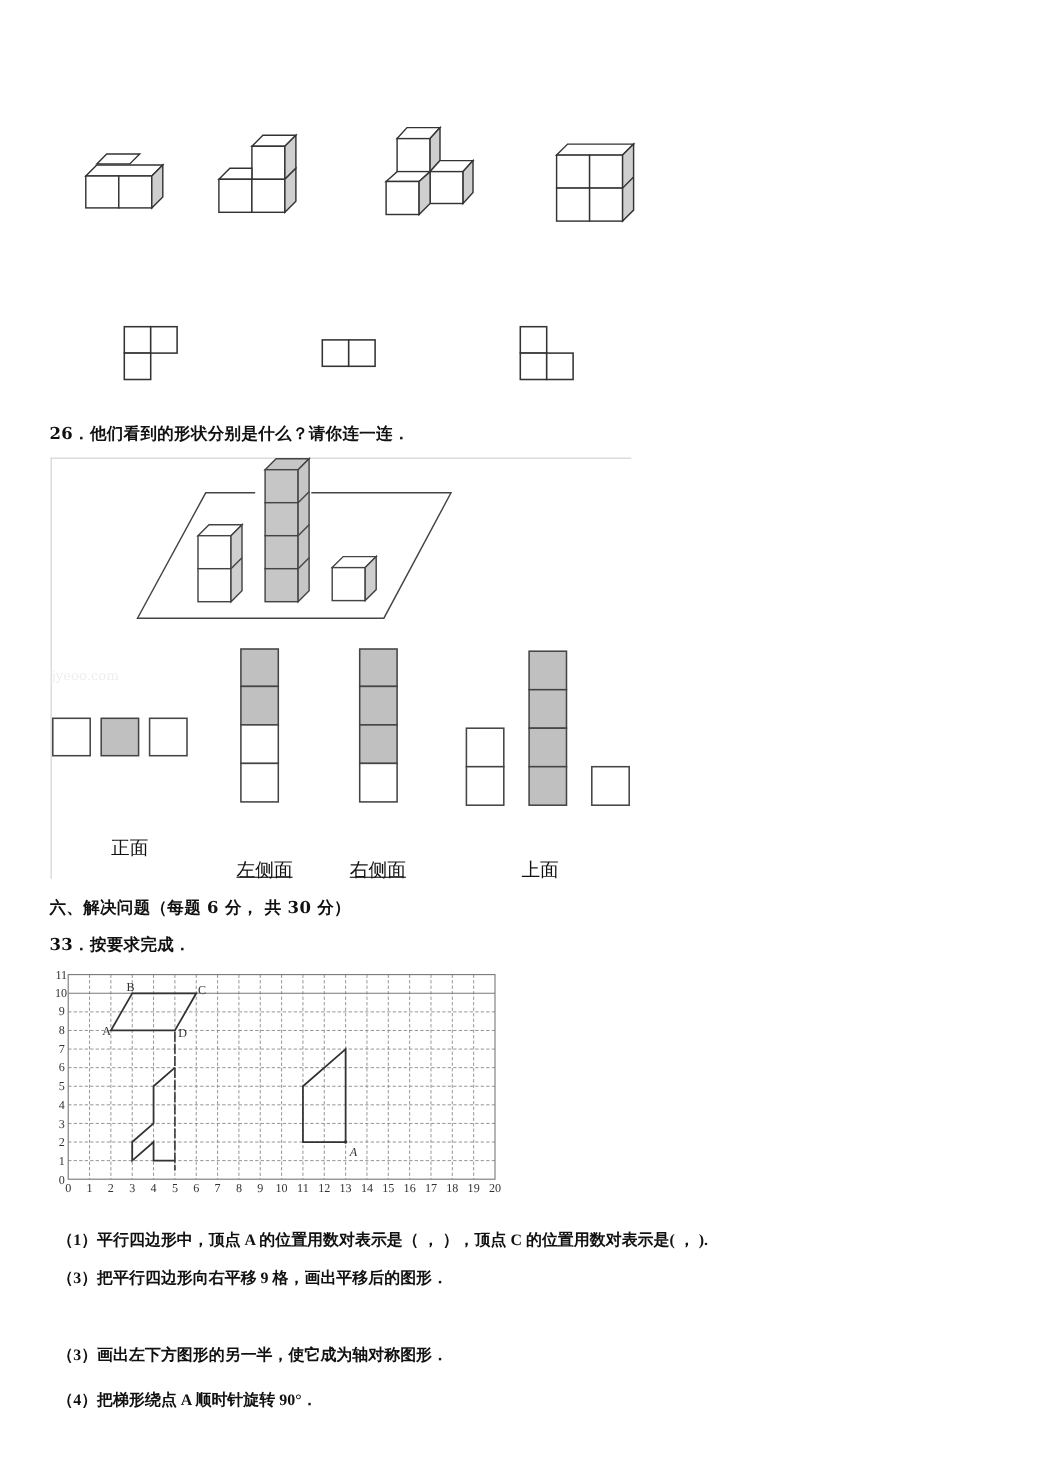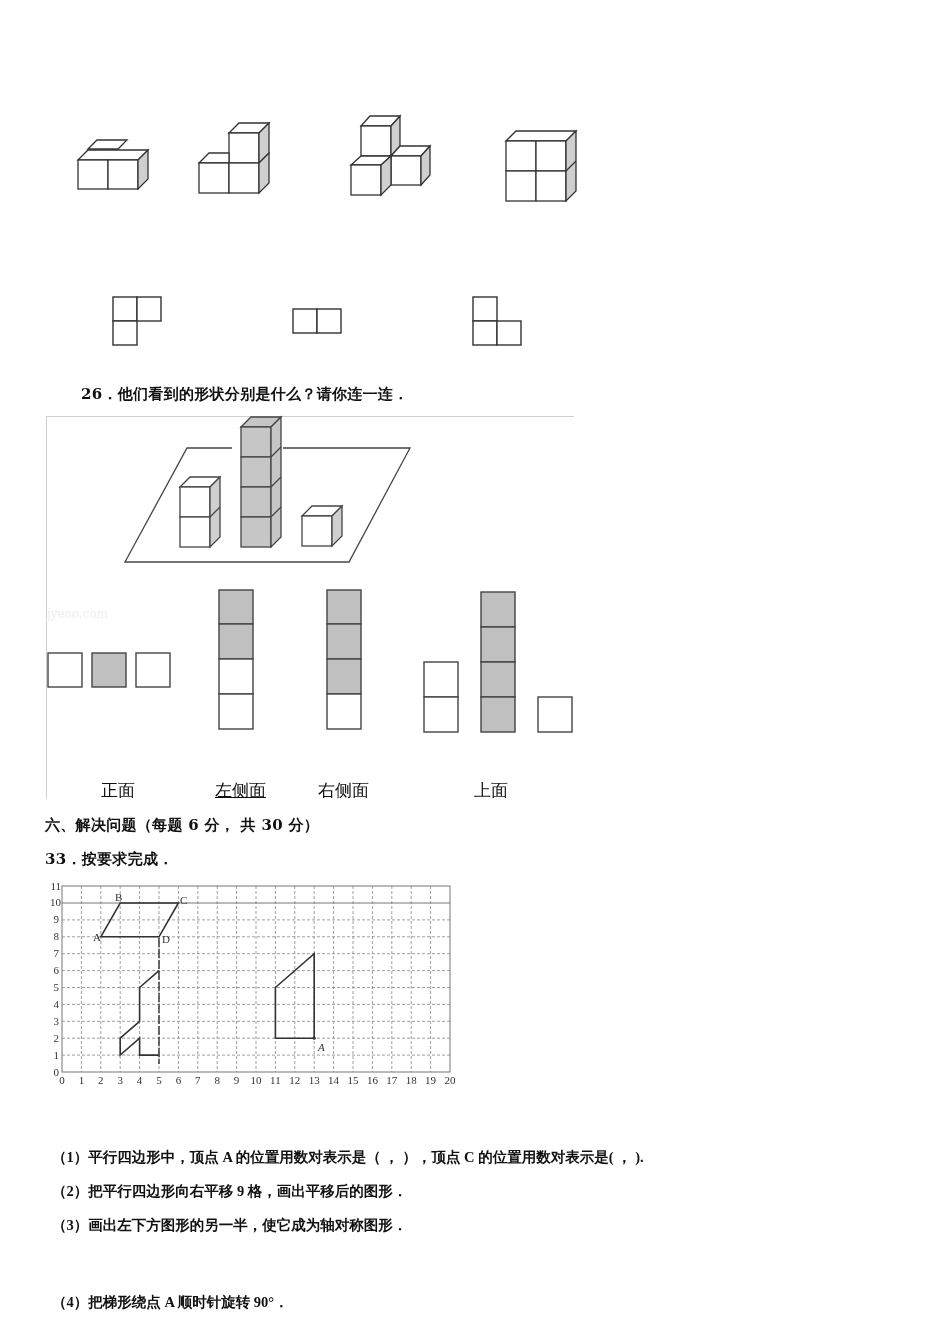--- a/index.html
+++ b/index.html
@@ -1,20 +1,20 @@
 <!DOCTYPE html>
 <html><head>
 <meta charset="utf-8">
 <style>
   html, body { margin: 0; padding: 0; background: #ffffff; }
   body { width: 950px; height: 1344px; position: relative; overflow: hidden;
          font-family: "DejaVu Serif", "Liberation Serif", serif; color: #111; }
   .abs { position: absolute; }
   .qtext { font-size: 15px; font-weight: bold; white-space: nowrap; letter-spacing: 0.3px; }
-  .sub { font-size: 14.5px; font-weight: bold; white-space: nowrap; font-family: "Liberation Serif", "DejaVu Serif", serif; margin-top: 30px; }
+  .sub { font-size: 14.5px; font-weight: bold; white-space: nowrap; font-family: "Liberation Serif", "DejaVu Serif", serif; }
   .label { font-size: 17px; font-family: "DejaVu Sans", "Liberation Sans", sans-serif; white-space: nowrap; }
   svg { position: absolute; overflow: visible; }
   .figbox { position: absolute; left: 46px; top: 416px; width: 527px; height: 382px;
             border-top: 1px solid #cfcfcf; border-left: 1px solid #cfcfcf; }
   .watermark { position: absolute; left: 47px; top: 607px; font-size: 12px; color: #eeeeee;
                font-family: "DejaVu Serif", serif; }
 </style>
 </head>
 <body>
 
@@ -80,21 +80,21 @@
       <rect x="317" y="24" width="24" height="24"></rect>
     </g>
     <g>
       <rect x="473" y="12" width="24" height="24"></rect>
       <rect x="473" y="36" width="24" height="24"></rect>
       <rect x="497" y="36" width="24" height="24"></rect>
     </g>
   </g>
 </svg>
 
-<div class="abs qtext" style="left:45px;top:385px;margin-left:36px;">26．他们看到的形状分别是什么？请你连一连．</div>
+<div class="abs qtext" style="left:45px;top:385px;">26．他们看到的形状分别是什么？请你连一连．</div>
 
 <div class="figbox"></div>
 <div class="watermark">jyeoo.com</div>
 
 <svg width="600" height="160" style="left:0;top:410px;">
   <g stroke="#444" stroke-width="1.3">
 
     <polyline points="232,38 187,38 125,152 349,152 410,38 283,38" fill="none"></polyline>
 
     <g>
@@ -149,23 +149,23 @@
       <rect x="424" y="117" width="34" height="35" fill="#fff"></rect>
       <rect x="481" y="12" width="34" height="35" fill="#c0c0c0"></rect>
       <rect x="481" y="47" width="34" height="35" fill="#c0c0c0"></rect>
       <rect x="481" y="82" width="34" height="35" fill="#c0c0c0"></rect>
       <rect x="481" y="117" width="34" height="35" fill="#c0c0c0"></rect>
       <rect x="538" y="117" width="34" height="35" fill="#fff"></rect>
     </g>
   </g>
 </svg>
 
-<div class="abs label" style="left:101px;top:779px;">正面</div>
+<div class="abs label" style="left:101px;top:759px;">正面</div>
 <div class="abs label" style="left:215px;top:779px;text-decoration:underline;">左侧面</div>
-<div class="abs label" style="left:318px;top:779px;">右侧面</div>
+<div class="abs label" style="left:318px;top:779px;text-decoration:underline;">右侧面</div>
 <div class="abs label" style="left:474px;top:779px;">上面</div>
 
 <div class="abs qtext" style="left:45px;top:816px;font-weight:bold;">六、解决问题（每题 6 分， 共 30 分）</div>
 <div class="abs qtext" style="left:45px;top:850px;">33．按要求完成．</div>
 
 <svg width="460" height="210" style="left:40px;top:878px;">
 
   <g stroke="#888" stroke-width="0.8" stroke-dasharray="3,2">
     <line x1="41.4" y1="8" x2="41.4" y2="194"></line>
     <line x1="60.8" y1="8" x2="60.8" y2="194"></line>
@@ -254,15 +254,15 @@
   <polyline points="119,92.6 99.6,109.5 99.6,143.3 80.2,160.2 80.2,177.1 99.6,160.2 99.6,177.1 119,177.1" fill="none" stroke="#333" stroke-width="1.6"></polyline>
 
   <g>
     <polygon points="235.4,160.2 235.4,109.5 274.2,75.7 274.2,160.2" fill="none" stroke="#333" stroke-width="1.6"></polygon>
     <circle cx="274.2" cy="160.2" r="1.6" fill="#333"></circle>
     <text x="278" y="173" font-family="Liberation Serif, serif" font-style="italic" font-size="11" fill="#333">A</text>
   </g>
 </svg>
 
 <div class="abs sub" style="left:52px;top:1118px;">（1）平行四边形中，顶点 A 的位置用数对表示是（ ，  ），顶点  C 的位置用数对表示是( ，  ).</div>
-<div class="abs sub" style="left:52px;top:1152px;">（2）把平行四边形向右平移 9 格，画出平移后的图形．</div>
-<div class="abs sub" style="left:52px;top:1186px;">（3）画出左下方图形的另一半，使它成为轴对称图形．</div>
+<div class="abs sub" style="left:52px;top:1152px;">（3）把平行四边形向右平移 9 格，画出平移后的图形．</div>
+<div class="abs sub" style="left:52px;top:1222px;">（3）画出左下方图形的另一半，使它成为轴对称图形．</div>
 <div class="abs sub" style="left:52px;top:1263px;">（4）把梯形绕点 A 顺时针旋转 90°．</div>
 
 </body></html>

